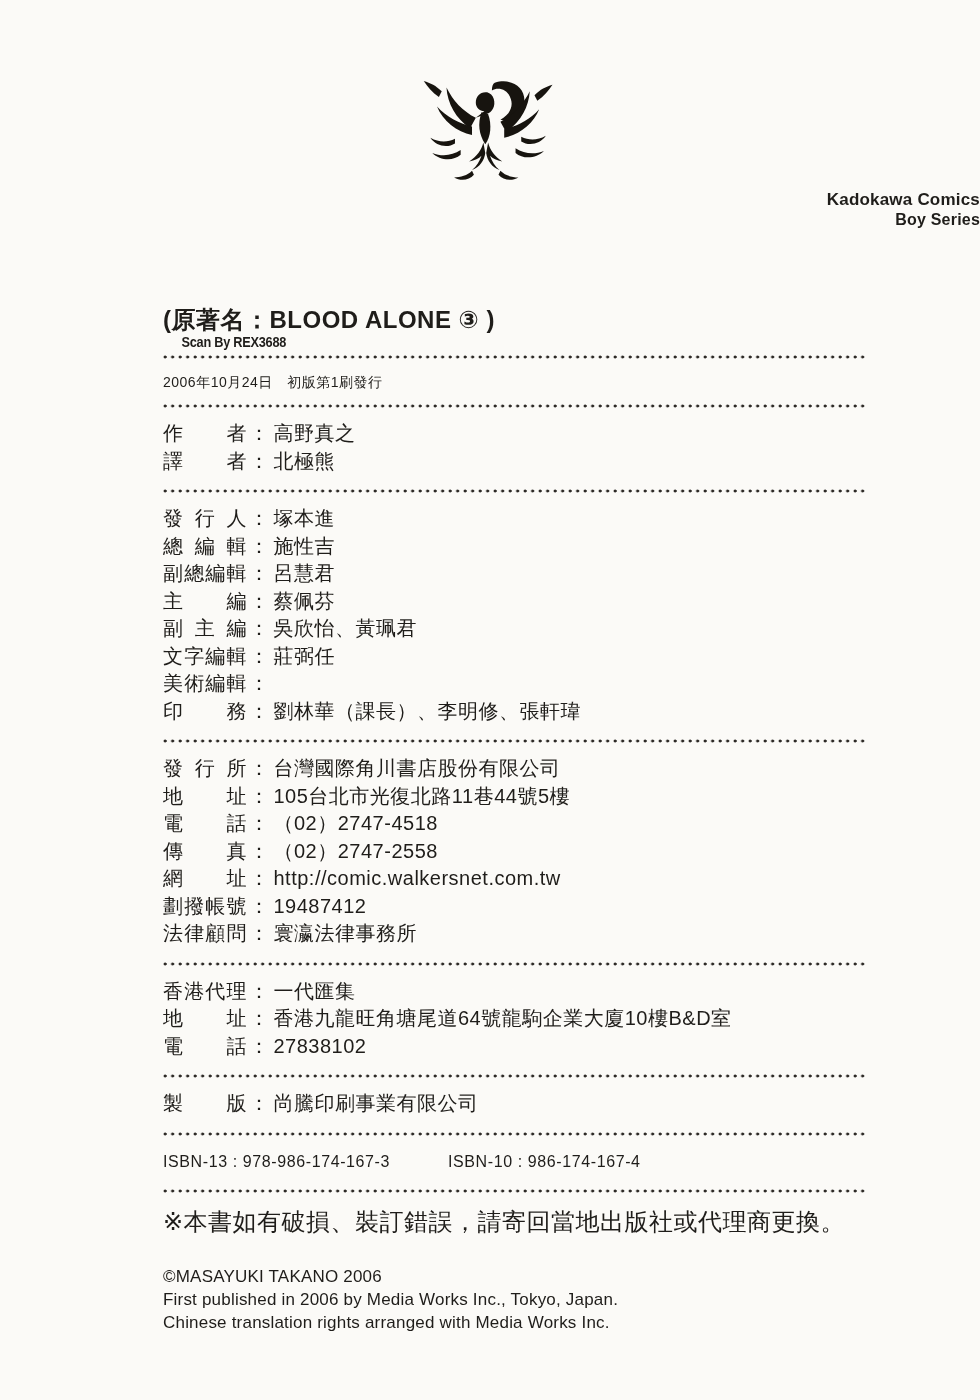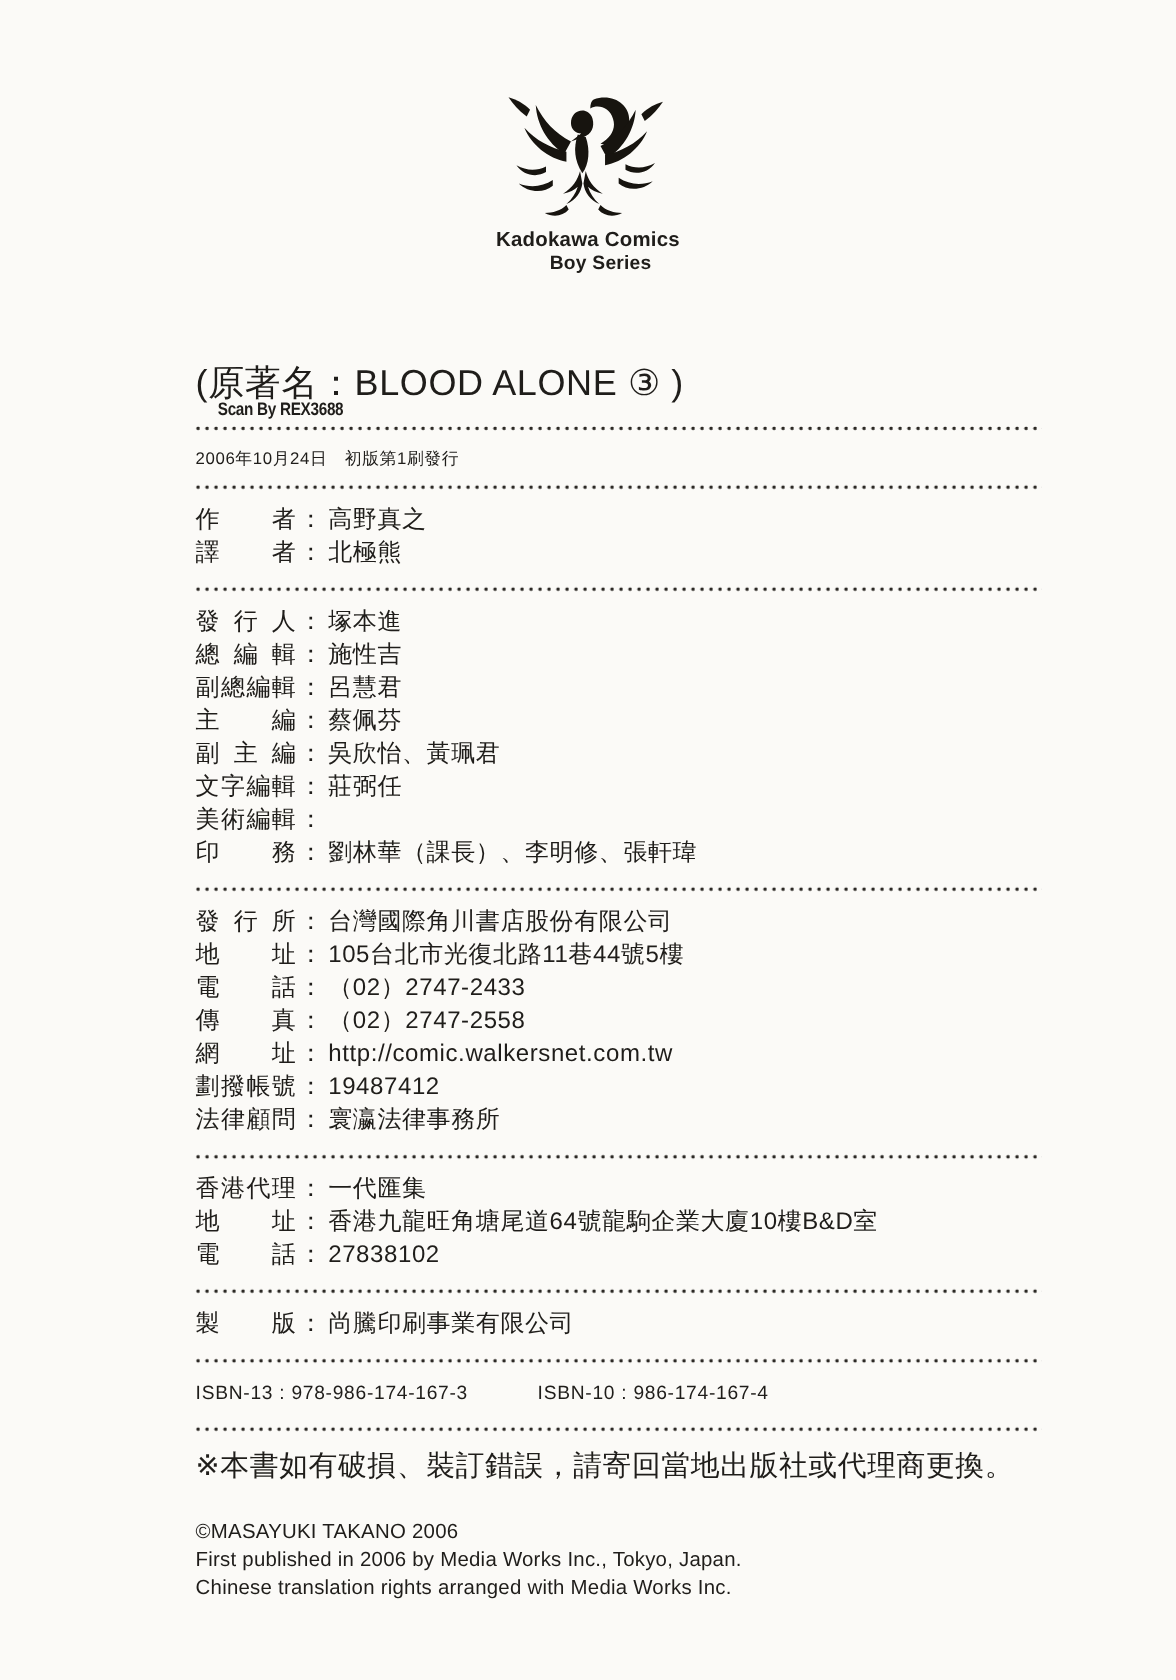--- a/index.html
+++ b/index.html
@@ -11,21 +11,21 @@
   body{
     background:var(--paper);
     color:var(--ink);
     font-family:"Liberation Sans","DejaVu Sans",sans-serif;
     position:relative;
     overflow:hidden;
   }
   
   .logo-block{
     padding-top:80px;
-    text-align:center;
+    text-align:right;
   }
   .logo-block svg{display:block;margin:0 auto;}
   .logo-line1{
     font-size:17px;font-weight:bold;line-height:20px;margin-top:4px;
     letter-spacing:.2px;
   }
   .logo-line2{
     font-size:16px;font-weight:bold;line-height:20px;
     letter-spacing:.2px;
     margin-left:21px;
@@ -36,24 +36,25 @@
     width:705px;
   }
   .title{
     font-size:37px;
     font-weight:bold;
     line-height:38px;
     letter-spacing:.5px;
     white-space:nowrap;
   }
   .subtitle{
-    font-size:30px;
+    font-size:24px;
     line-height:27px;
     margin-top:4px;
     letter-spacing:.5px;
+    font-weight:bold;
   }
   .scan-row{
     text-align:left;
     height:17px;
     margin-top:0px;
   }
   .scan-credit{
     display:inline-block;
     font-size:15px;
     font-weight:bold;
@@ -232,21 +233,21 @@
 
       <div class="row">
         <span class="lbl">地址</span>
         <span class="colon">：</span>
         <span class="val">105台北市光復北路11巷44號5樓</span>
       </div>
 
       <div class="row">
         <span class="lbl">電話</span>
         <span class="colon">：</span>
-        <span class="val">（02）2747-2433</span>
+        <span class="val">（02）2747-4518</span>
       </div>
 
       <div class="row">
         <span class="lbl">傳真</span>
         <span class="colon">：</span>
         <span class="val">（02）2747-2558</span>
       </div>
 
       <div class="row">
         <span class="lbl">網址</span>

